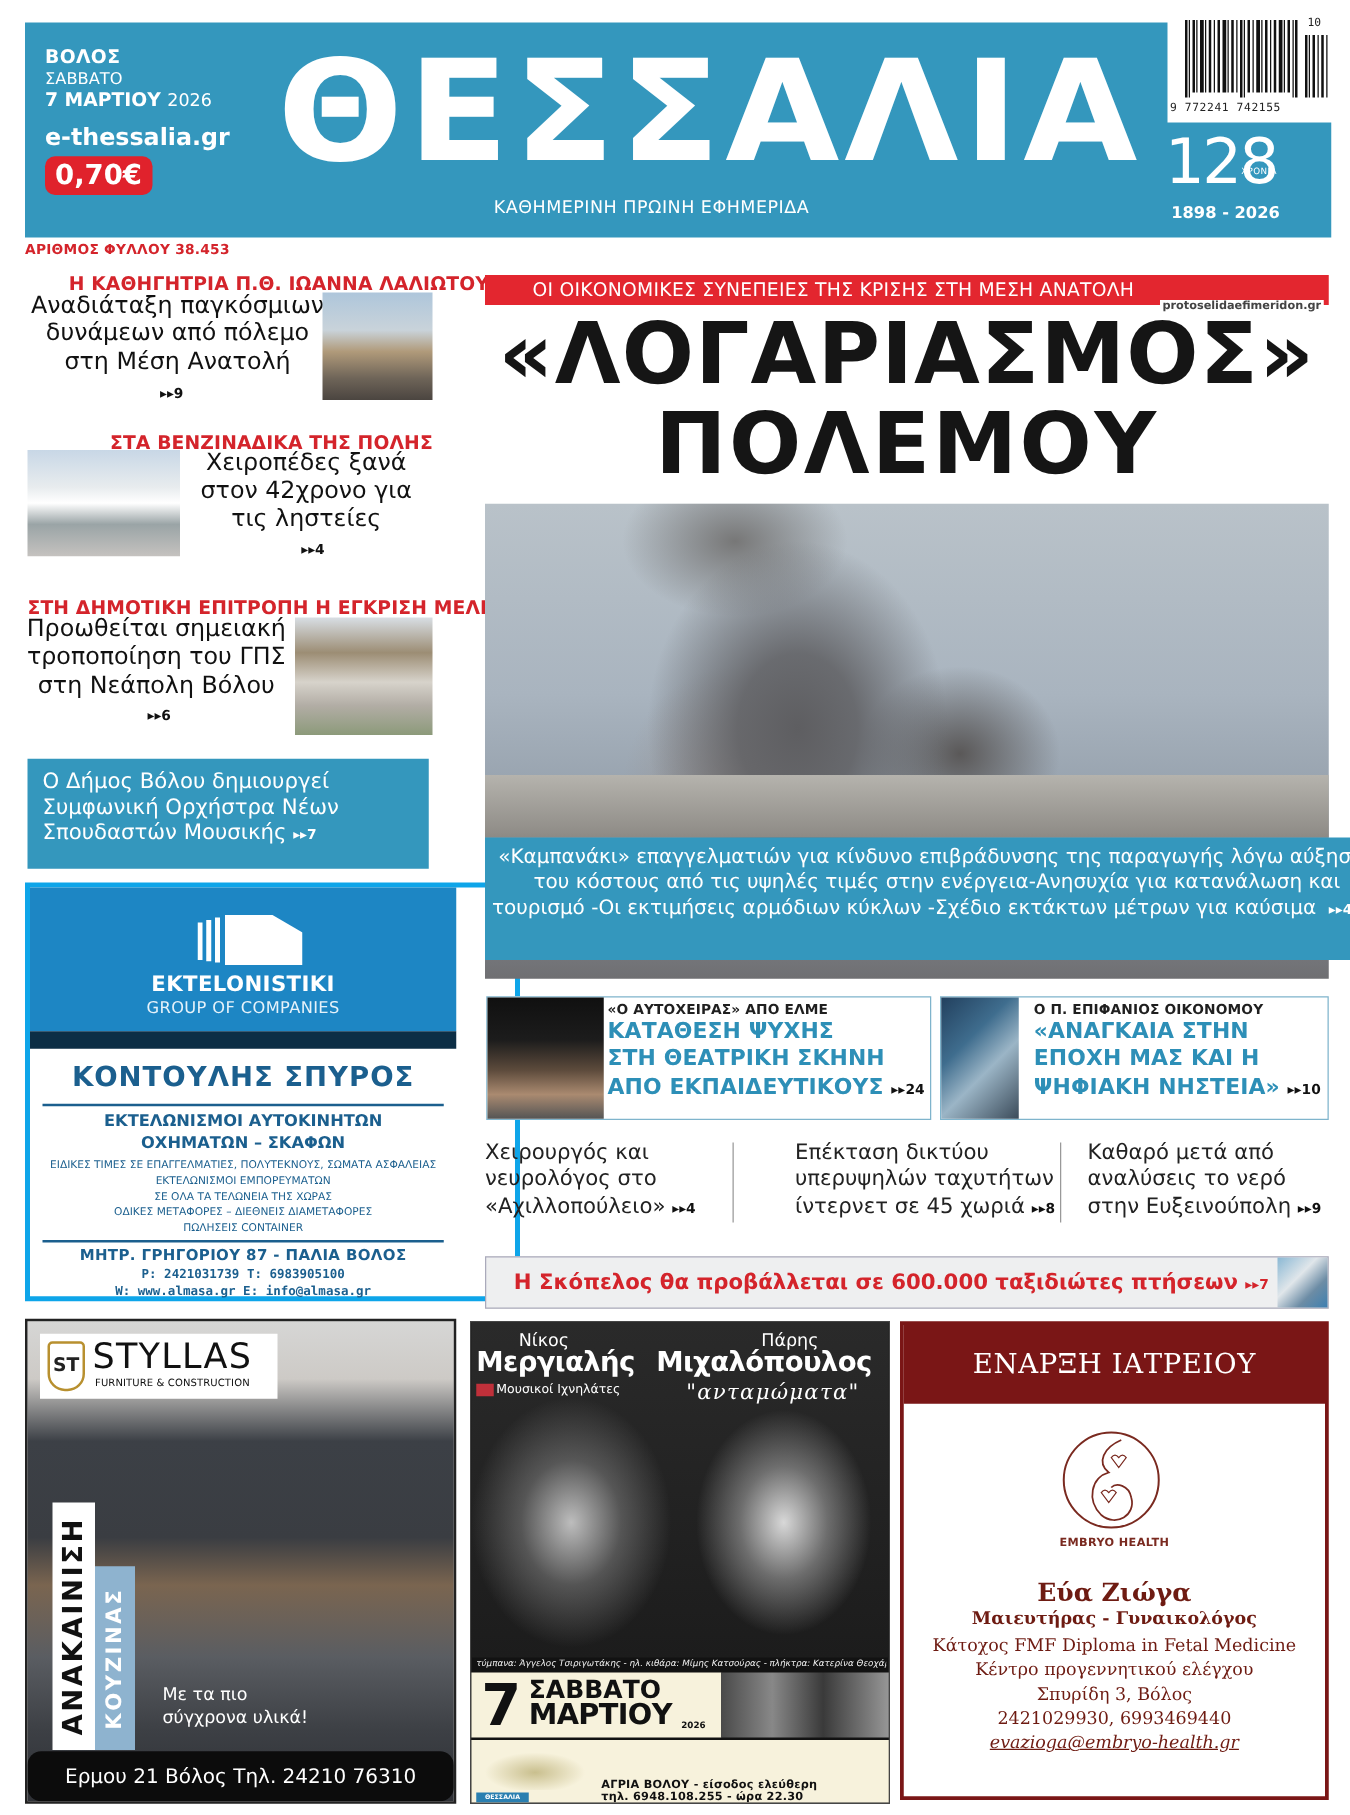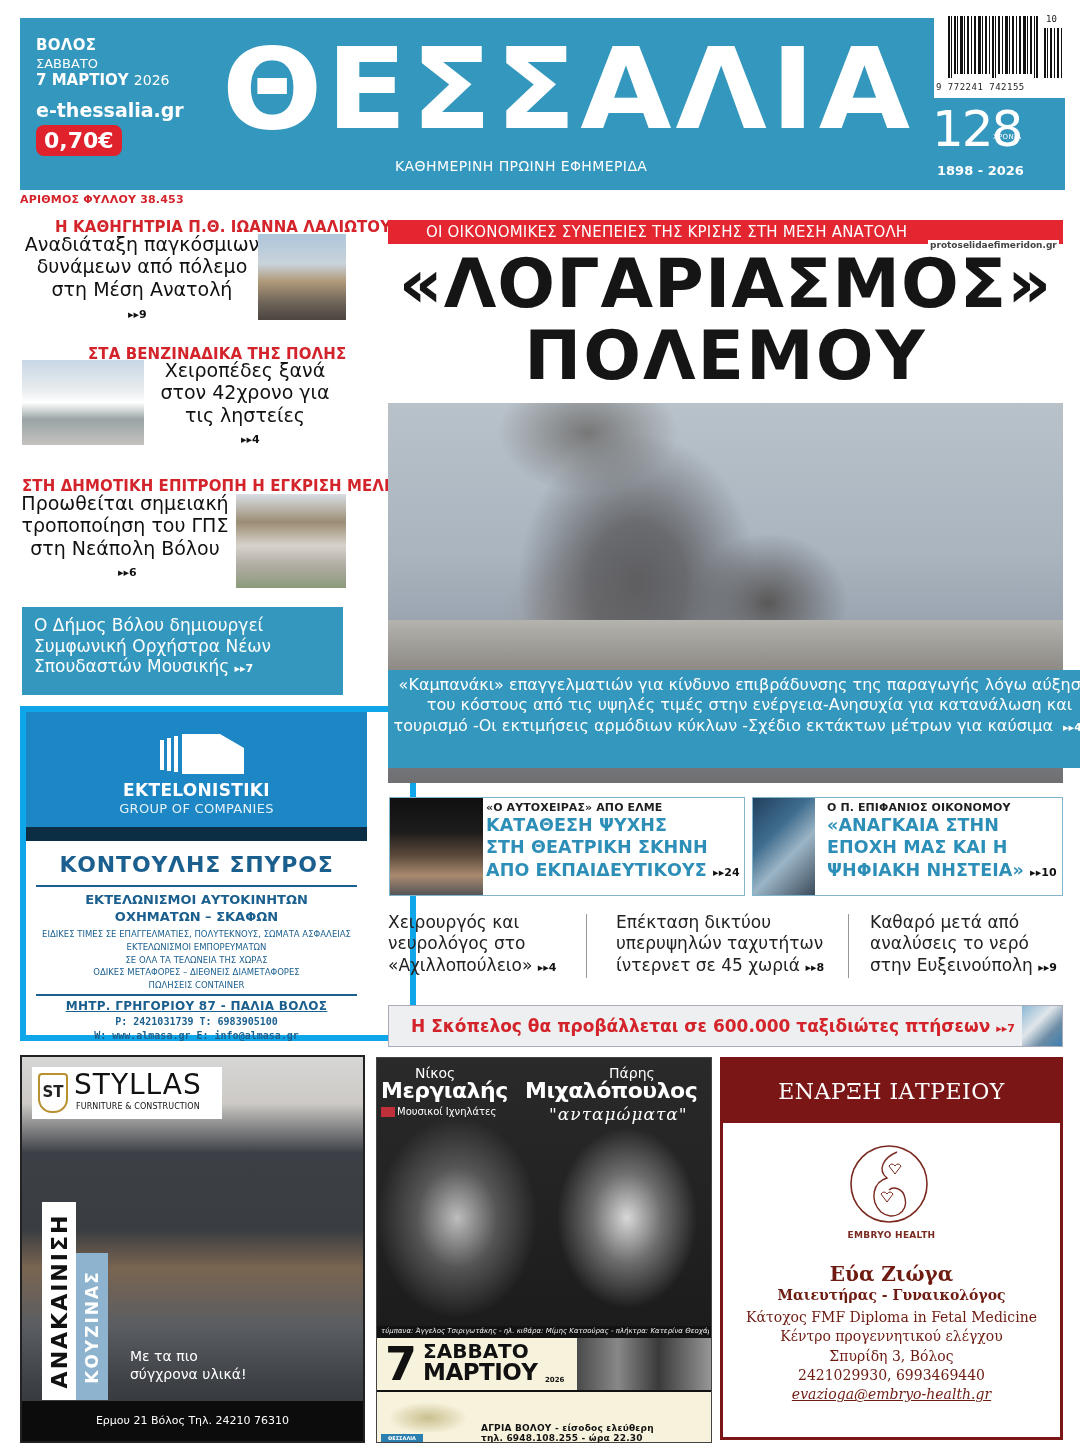--- a/index.html
+++ b/index.html
@@ -45,32 +45,32 @@
 
   .s3-kicker { left: 22px; top: 477px; }
   .s3-title { left: 20px; top: 492px; width: 210px; }
   .s3-pg { left: 118px; top: 566px; }
   .s3-photo { left: 236px; top: 494px; width: 110px; height: 94px; background: linear-gradient(180deg,#d8dee4 0%,#9c8d74 30%,#d7d3cb 55%,#b2ada5 75%,#8c9a7a 100%); }
 
   .promo-box { left: 22px; top: 607px; width: 321px; height: 88px; background: #3497bd; color: #fff; padding: 8px 12px; font-size: 17px; line-height: 1.22; }
   .promo-pg { font-weight: bold; font-size: 11px; }
 
   
-  .ek-ad { left: 20px; top: 706px; width: 396px; height: 335px; border: 6px solid #0ea5e9; background: #fff; }
+  .ek-ad { left: 20px; top: 706px; width: 396px; height: 335px; border: 4px solid #0ea5e9; background: #fff; }
   .ek-top { left: 0; top: 0; width: 341px; height: 115px; background: #1d86c4; }
   .ek-strip { left: 0; top: 115px; width: 341px; height: 14px; background: #0c2e45; }
   .ek-logo-icon { left: 134px; top: 22px; width: 84px; height: 40px; }
   .ek-name { left: 0; top: 68px; width: 341px; text-align: center; color: #fff; font-weight: bold; font-size: 17px; letter-spacing: 0.3px; }
   .ek-group { left: 0; top: 89px; width: 341px; text-align: center; color: #e6f2fa; font-size: 13px; letter-spacing: 0.3px; }
   .ek-owner { left: 0; top: 140px; width: 341px; text-align: center; color: #1b5f8e; font-weight: bold; font-size: 22px; letter-spacing: 0.8px; }
   .ek-line1 { left: 10px; top: 173px; width: 321px; height: 2px; background: #1b5f8e; }
   .ek-svc { left: 0; top: 180px; width: 341px; text-align: center; color: #1b5f8e; font-weight: bold; font-size: 13px; line-height: 1.3; }
   .ek-details { left: 0; top: 216px; width: 341px; text-align: center; color: #1b5f8e; font-size: 8.5px; line-height: 1.5; }
   .ek-line2 { left: 10px; top: 282px; width: 321px; height: 2px; background: #1b5f8e; }
-  .ek-addr { left: 0; top: 287px; width: 341px; text-align: center; color: #1b5f8e; font-weight: bold; font-size: 12px; letter-spacing: 0.3px; text-decoration: underline; }
+  .ek-addr { left: 0; top: 287px; width: 341px; text-align: center; color: #1b5f8e; font-weight: bold; font-size: 12px; letter-spacing: 0.3px; }
   .ek-phones { left: 0; top: 304px; width: 341px; text-align: center; color: #1b5f8e; font-weight: bold; font-size: 10px; font-family: "DejaVu Sans Mono", monospace; }
   .ek-web { left: 0; top: 318px; width: 341px; text-align: center; color: #1b5f8e; font-weight: bold; font-size: 10px; font-family: "DejaVu Sans Mono", monospace; }
 
   
   .red-bar { left: 388px; top: 220px; width: 675px; height: 24px; background: #e3262f; color: #fff; font-size: 15px; padding-left: 38px; line-height: 24px; letter-spacing: 0.2px; }
   .watermark { left: 928px; top: 240px; font-size: 9px; font-weight: bold; color: #444; background: #fff; padding: 0 2px; }
   .headline1 { left: 388px; top: 250px; width: 675px; text-align: center; font-weight: bold; font-size: 68px; letter-spacing: 1px; line-height: 1; color: #151515; }
   .headline2 { left: 388px; top: 322px; width: 675px; text-align: center; font-weight: bold; font-size: 68px; letter-spacing: 2px; line-height: 1; color: #151515; }
   .main-photo { left: 388px; top: 403px; width: 675px; height: 380px;
     background:
@@ -93,42 +93,42 @@
   .feat2 .feat-photo { width: 62px; background: linear-gradient(135deg,#22405e 0%,#3f6d8e 35%,#9bb5c6 60%,#3b4b5a 100%); }
   .feat-kicker { color: #1f1f1f; font-size: 11px; font-weight: bold; letter-spacing: 0.1px; }
   .feat-title { color: #2d8fb7; font-weight: bold; font-size: 17.5px; line-height: 1.28; letter-spacing: 0.1px; }
   .feat-pg { color: #111; font-weight: bold; font-size: 11px; }
   .feat1 .feat-text { left: 96px; top: 3px; }
   .feat2 .feat-text { left: 74px; top: 3px; }
 
   
   .brief { top: 912px; font-size: 17px; line-height: 1.25; color: #222; }
   .b1 { left: 388px; width: 190px; }
-  .b2 { left: 616px; width: 230px; }
+  .b2 { left: 636px; width: 230px; }
   .b3 { left: 870px; width: 200px; }
   .vsep { top: 914px; width: 1px; height: 64px; background: #999; }
   .brief .pg { font-size: 11px; }
 
   .skopelos { left: 388px; top: 1005px; width: 675px; height: 42px; background: #eeeff0; border: 1px solid #aab; color: #d4242b; font-weight: bold; font-size: 17px; line-height: 40px; padding-left: 22px; }
   .skopelos .pg { color: #d4242b; font-size: 11px; }
   .skop-img { left: 1022px; top: 1006px; width: 40px; height: 40px; background: linear-gradient(135deg,#8ab8d4 0%,#e0e6ea 40%,#6c8ca5 70%,#3d7fb0 100%); }
 
   
   .st-ad { left: 20px; top: 1055px; width: 345px; height: 388px; border: 2px solid #222;
     background: linear-gradient(180deg,#d6d6d5 0%,#cdcac6 12%,#3c4046 25%,#3a3d42 45%,#7a6550 55%,#5a5d62 70%,#3d4045 85%,#2e3035 100%); overflow: hidden; }
   .st-logo { left: 10px; top: 10px; width: 190px; height: 52px; background: #fff; }
   .st-shield { left: 6px; top: 6px; width: 30px; height: 40px; border: 2px solid #b8902f; border-radius: 4px 4px 14px 14px; font-weight: bold; font-size: 15px; text-align: center; line-height: 34px; color: #222; }
   .st-name { left: 42px; top: 4px; font-size: 28px; letter-spacing: 1px; color: #111; line-height: 1; }
   .st-sub { left: 44px; top: 35px; font-size: 8px; color: #111; letter-spacing: 0.1px; }
   .st-vert1 { left: 20px; top: 145px; width: 34px; height: 198px; background: #fff; }
   .st-vert1 span { position: absolute; left: 50%; top: 50%; transform: translate(-50%,-50%) rotate(-90deg); white-space: nowrap; font-weight: bold; font-size: 22px; letter-spacing: 2px; color: #111; }
   .st-vert2 { left: 54px; top: 196px; width: 32px; height: 147px; background: #8eb3cf; }
   .st-vert2 span { position: absolute; left: 50%; top: 50%; transform: translate(-50%,-50%) rotate(-90deg); white-space: nowrap; font-weight: bold; font-size: 17px; letter-spacing: 2px; color: #fff; }
   .st-tag { left: 108px; top: 290px; color: #fff; font-size: 14px; line-height: 1.3; }
-  .st-foot { left: 0; top: 344px; width: 341px; height: 40px; background: #0c0c0c; color: #fff; font-size: 11px; text-align: center; line-height: 40px; }
+  .st-foot { left: 0; top: 344px; width: 341px; height: 40px; background: #0c0c0c; color: #fff; font-size: 16px; text-align: center; line-height: 40px; border-radius: 11px; }
 
   
   .cn-ad { left: 376px; top: 1057px; width: 336px; height: 386px; border: 1px solid #444; background: #121212; overflow: hidden; }
   .cn-bg { left: 0; top: 0; width: 336px; height: 268px; background:
       radial-gradient(ellipse 70px 90px at 250px 160px, #d8d8d8 0%, rgba(160,160,160,0.6) 50%, rgba(0,0,0,0) 100%),
       radial-gradient(ellipse 80px 100px at 80px 160px, #bdbdbd 0%, rgba(120,120,120,0.6) 50%, rgba(0,0,0,0) 100%),
       linear-gradient(180deg,#2a2a2a 0%,#1c1c1c 100%); }
   .cn-first1 { left: 38px; top: 7px; color: #fff; font-size: 14px; }
   .cn-last1 { left: 4px; top: 20px; color: #fff; font-size: 22px; font-weight: bold; letter-spacing: -0.5px; }
   .cn-first2 { left: 232px; top: 7px; color: #fff; font-size: 14px; }

